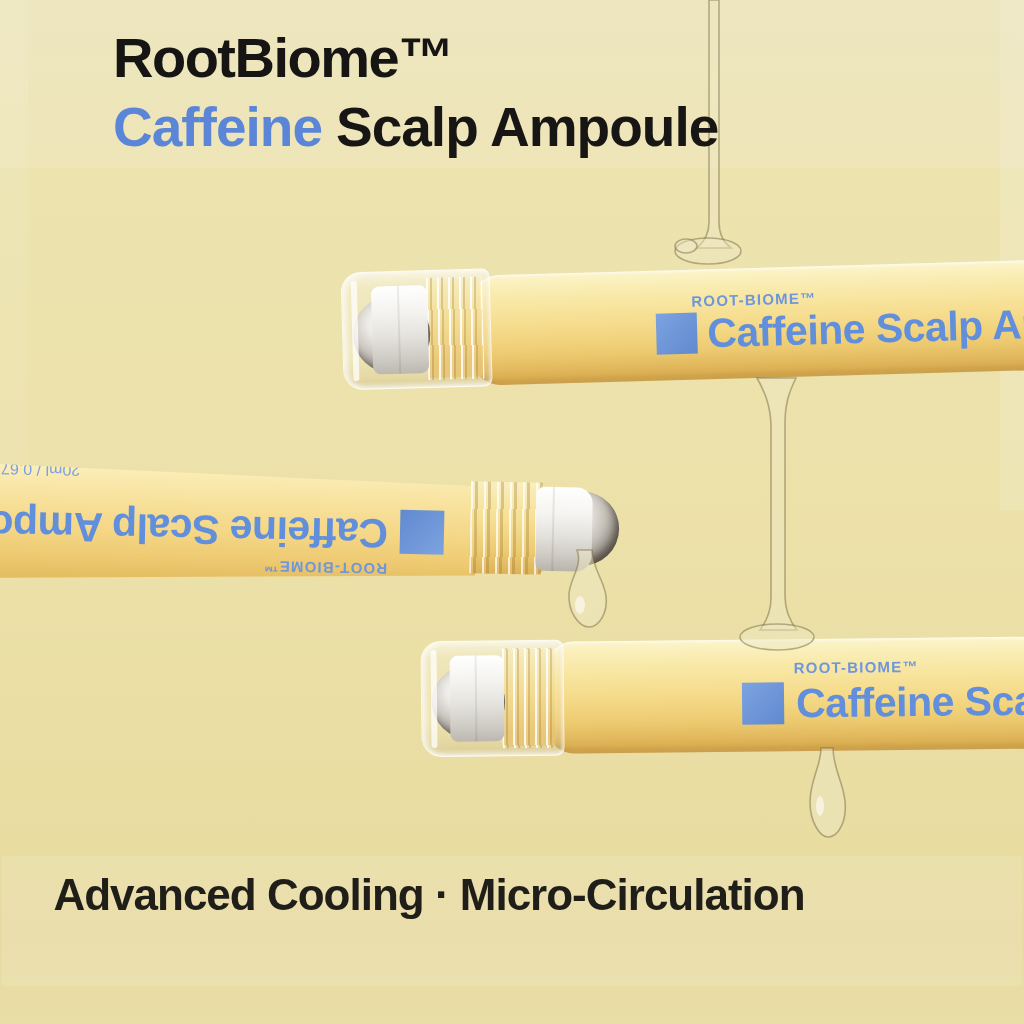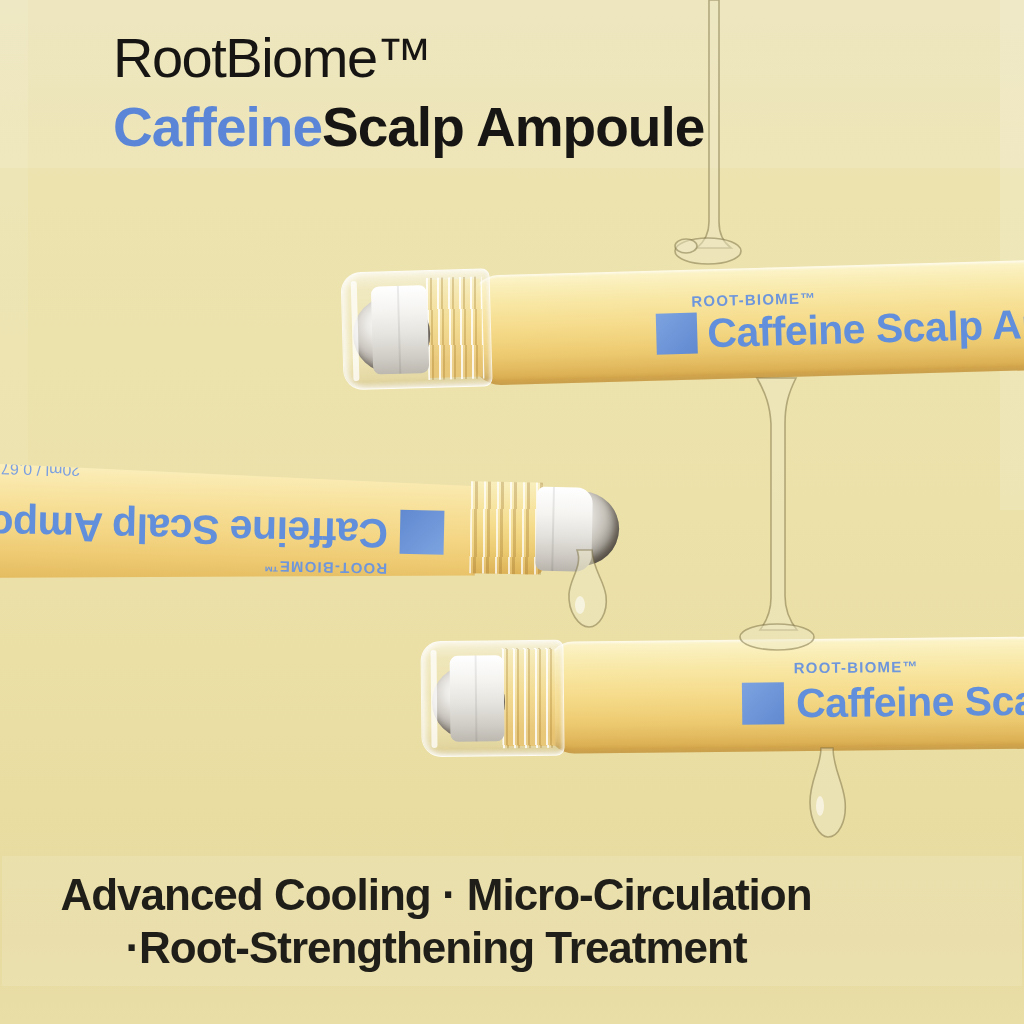--- a/index.html
+++ b/index.html
@@ -10,27 +10,27 @@
   }
   .abs{position:absolute;}
   
   .bg-top-band{left:0;top:0;width:1024px;height:168px;background:rgba(255,255,255,.10);}
   .bg-top-right{left:1000px;top:0;width:24px;height:510px;background:rgba(255,255,255,.14);}
   .bg-left-strip{left:0;top:0;width:28px;height:512px;background:rgba(255,255,255,.08);}
   .bg-footer-panel{left:2px;top:856px;width:1020px;height:130px;background:rgba(255,255,255,.12);}
 
   
   .header{left:113px;top:26px;z-index:6;}
-  .title1{font-size:56px;font-weight:400;color:#161513;letter-spacing:-1.5px;line-height:64px;}
+  .title1{font-size:56px;font-weight:700;color:#161513;letter-spacing:-1.5px;line-height:64px;}
   .title2{font-size:55px;font-weight:800;letter-spacing:-1px;line-height:62px;margin-top:6px;white-space:nowrap;}
   .title2 .accent{color:#5b86d8;text-align:center;}
-  .title2 .rest{color:#171614;}
+  .title2 .rest{color:#171614;margin-left:14px;}
 
   
-  .footer{left:8px;top:868px;width:856px;text-align:center;z-index:6;}
+  .footer{left:1px;top:868px;width:856px;text-align:center;z-index:6;}
   .foot-line{font-size:44px;font-weight:800;color:#201e19;letter-spacing:-1px;line-height:53px;}
 
   
   .tube{position:absolute;z-index:2;}
   .tube-body{
     position:absolute;
     background:linear-gradient(180deg,#fcf4cb 0%,#faeeb7 12%,#f8e7a4 26%,#f6dd8f 45%,#f2d47f 60%,#ecc96f 74%,#e1b75c 88%,#d8ab4f 96%,#dfb65c 100%);
     box-shadow:inset 0 2px 2px rgba(255,255,250,.65), inset 0 -3px 5px rgba(135,95,35,.28);
   }
   .tube-top{left:330px;top:258px;width:700px;height:132px;transform:rotate(-1.6deg);}
@@ -175,16 +175,15 @@
 
   <div class="abs header">
     <div class="title1">RootBiome™</div>
     <div class="title2">
       <span class="accent">Caffeine</span><span class="rest">Scalp Ampoule</span>
     </div>
   </div>
 
   <div class="abs footer">
     <div class="foot-line">Advanced Cooling · Micro-Circulation</div>
-    <div class="foot-line">·Root-Strengthening Treatment</div>
   </div>
 
 </div>
 
 </body></html>

